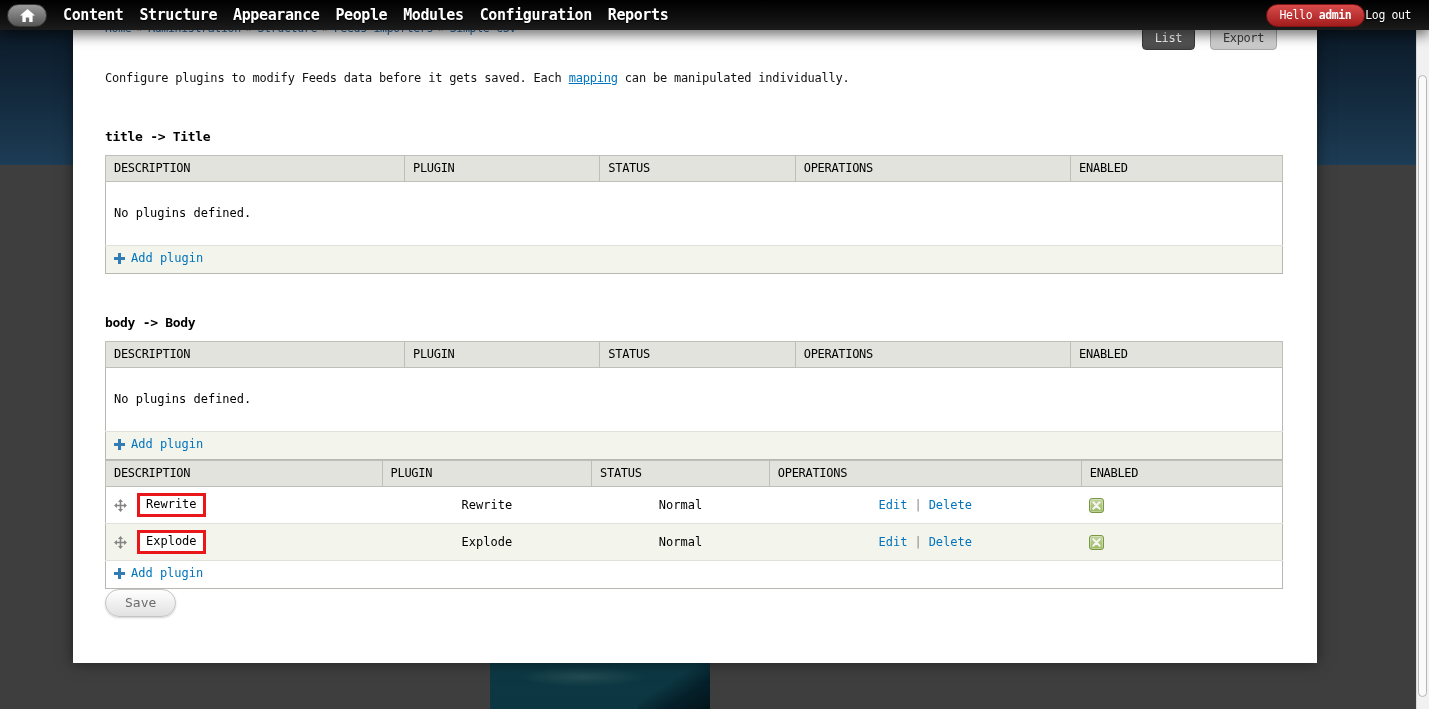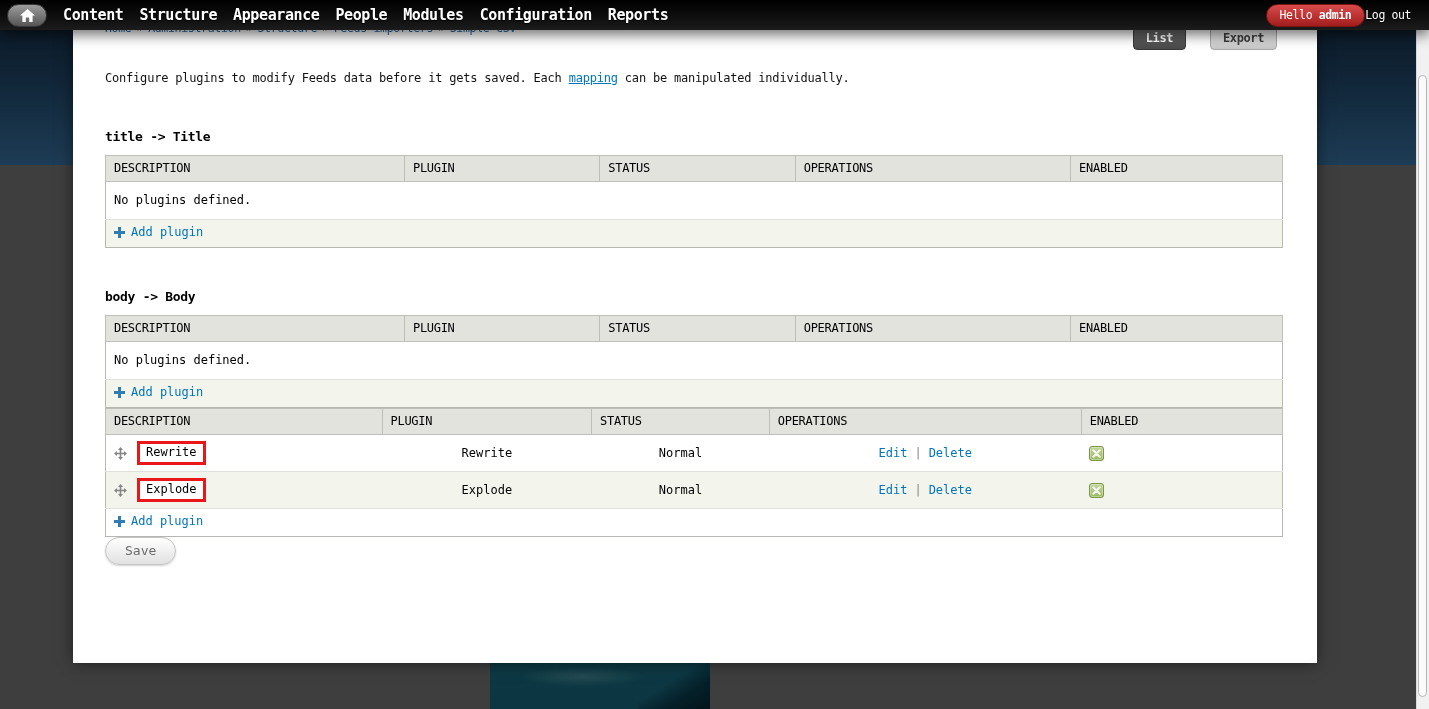--- a/index.html
+++ b/index.html
@@ -41,21 +41,21 @@
   .breadcrumb { position:absolute; left:105px; top:21px; z-index:2; font-size:11.5px;
     letter-spacing:-0.3px; white-space:nowrap; color:#76838f; }
   .breadcrumb a { color:#2a6da9; text-decoration:none; cursor:pointer; }
   .crumb-sep { margin:0 5px; color:#7d8a96; }
 
   
   .content { position:absolute; left:73px; top:30px; width:1244px; height:633px;
     background:#fff; z-index:1; box-shadow:0 0 14px rgba(0,0,0,0.5); }
   .inner { padding:41px 34px 0 32px; }
 
-  .tabs { position:absolute; top:-3px; right:40px; display:flex; gap:24px; z-index:3;font-weight:bold; }
+  .tabs { position:absolute; top:-3px; right:40px; display:flex; gap:15px; z-index:3; }
   .tab { font-size:12px; letter-spacing:-0.4px; padding:3px 12px 4px; border-radius:4px; cursor:pointer; }
   .tab.active { background:linear-gradient(#6a6a6a,#4a4a4a); color:#fff; border:1px solid #393939;
     box-shadow:inset 0 1px rgba(255,255,255,0.18); }
   .tab:not(.active) { background:linear-gradient(#eeeeee,#c7c7c7); color:#3d3d3d; border:1px solid #a8a8a8; }
 
   .intro { font-size:12px; color:#111; line-height:15px; margin:0 0 43px; letter-spacing:-0.2px; }
   .intro a { color:#0074bd; text-decoration:underline; cursor:pointer; }
 
   .section-head { display:flex; justify-content:space-between; align-items:flex-start; margin:41px 0 11px; }
   .section-head.first { margin-top:0; }
@@ -67,21 +67,21 @@
     font-size:12px; color:#000; border:1px solid #b7b8b2; }
   .plugin-table col.c1 { width:25.4%; } .plugin-table col.c2 { width:16.6%; }
   .plugin-table col.c3 { width:16.6%; } .plugin-table col.c4 { width:23.4%; }
   .plugin-table col.c5 { width:18.0%; }
   .plugin-table.t3 col.c1 { width:23.5%; } .plugin-table.t3 col.c2 { width:17.8%; }
   .plugin-table.t3 col.c3 { width:15.1%; } .plugin-table.t3 col.c4 { width:26.5%; }
   .plugin-table.t3 col.c5 { width:17.1%; }
   .plugin-table th { background:#e2e3dd; border:1px solid #bebfb9; font-weight:normal;
     text-align:left; padding:5px 8px; line-height:15px; letter-spacing:-0.3px; }
   .plugin-table td { border-top:1px solid #e0e1db; vertical-align:middle; line-height:15px; }
-  tr.empty-row td { padding:11px 8px; background:#fff; }
+  tr.empty-row td { padding:24px 8px; background:#fff; }
   tr.add-row td { padding:5px 8px; background:#f3f5ec; }
   tr.add-row.white td { background:#fff; }
   tr.data-row td { padding:6px 8px; background:#fff;text-align:center; }
   tr.data-row.even td { background:#f3f5ec; }
 
   .add-link { color:#0074bd; text-decoration:none; display:inline-flex; align-items:center;
     gap:6px; cursor:pointer; }
   .desc-cell { display:flex; align-items:center; gap:10px; }
   .drag-handle { display:inline-flex; cursor:move; }
   .hl-label { border:3px solid #e9161a; padding:1px 6px 2px; background:#fff; }

